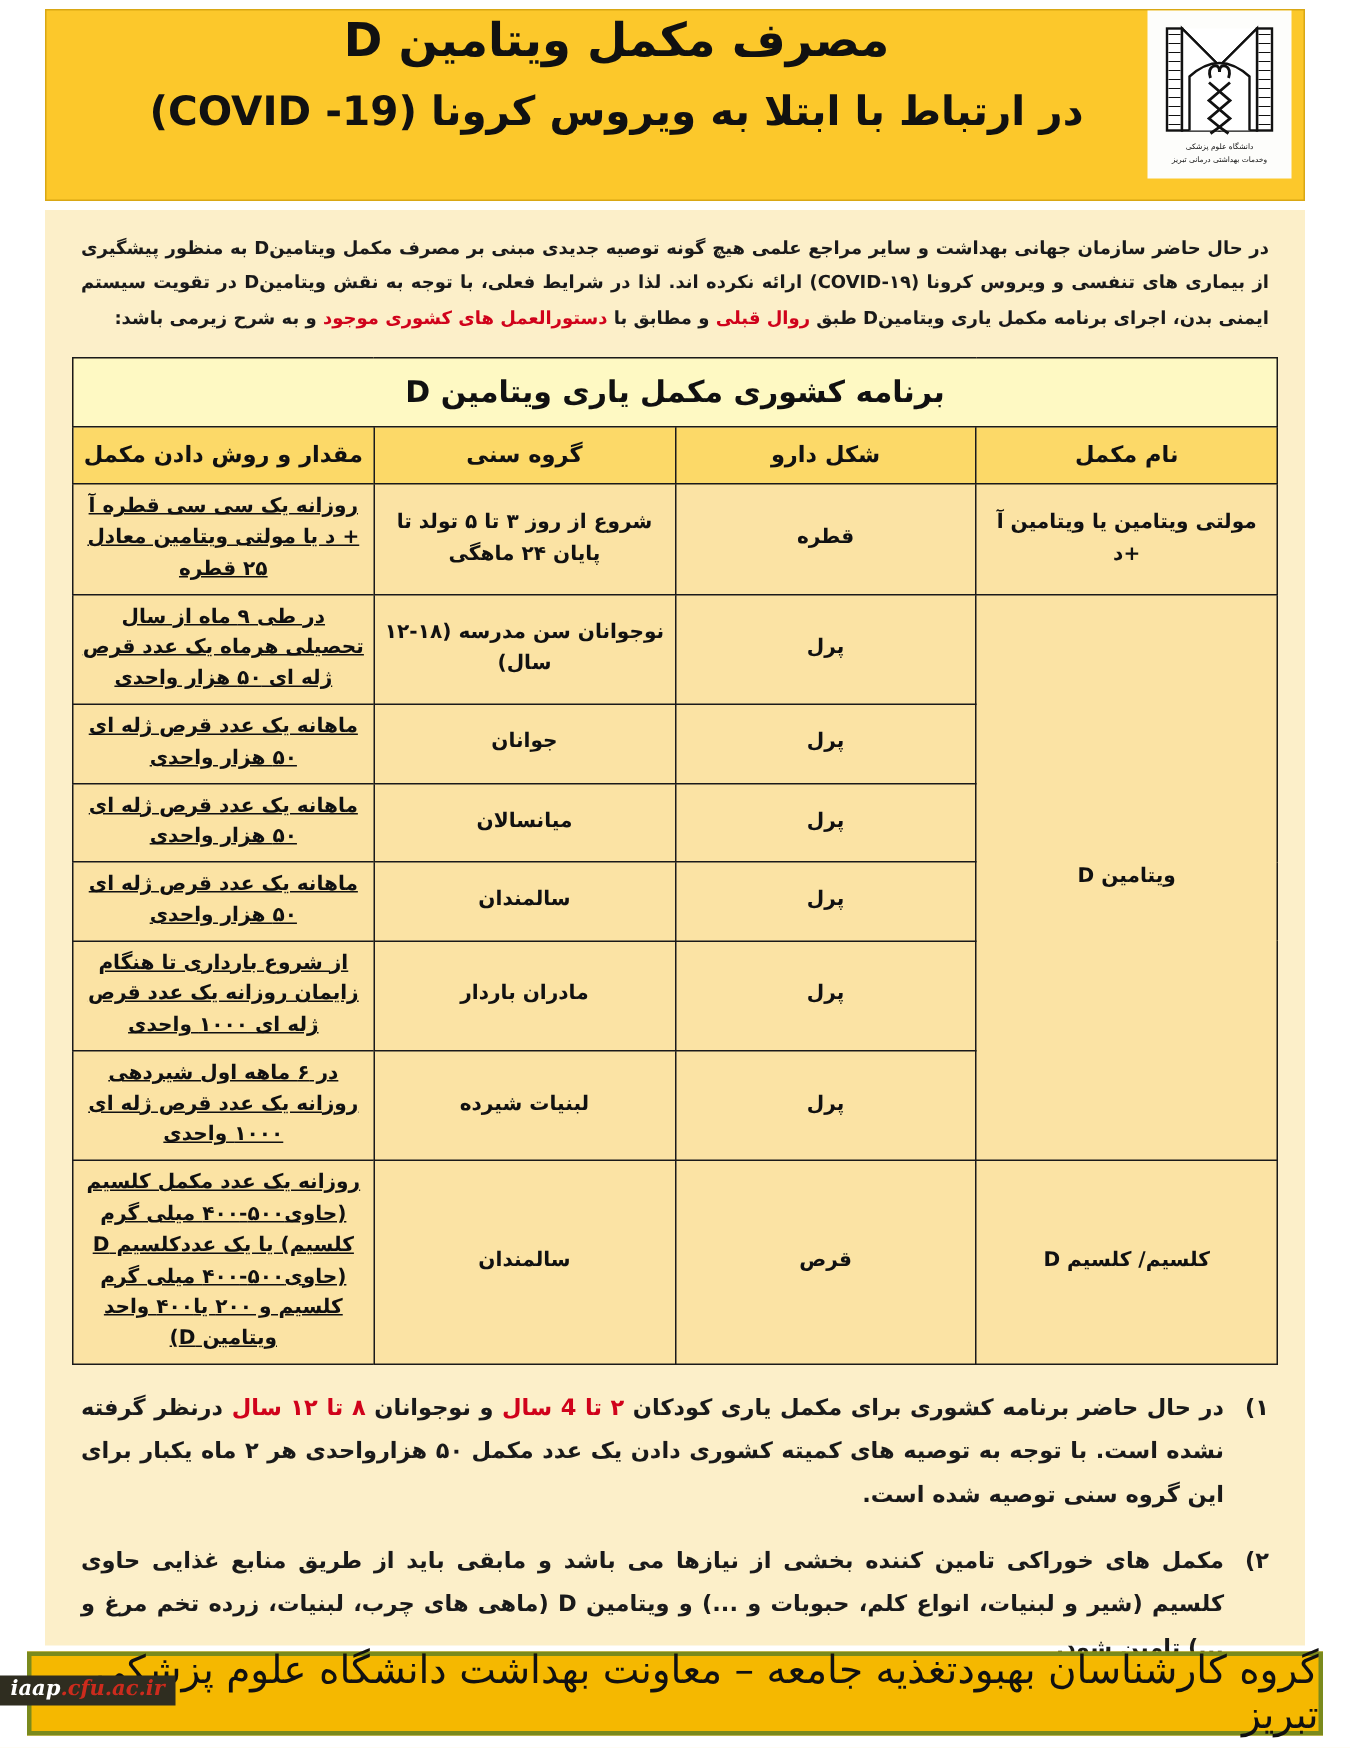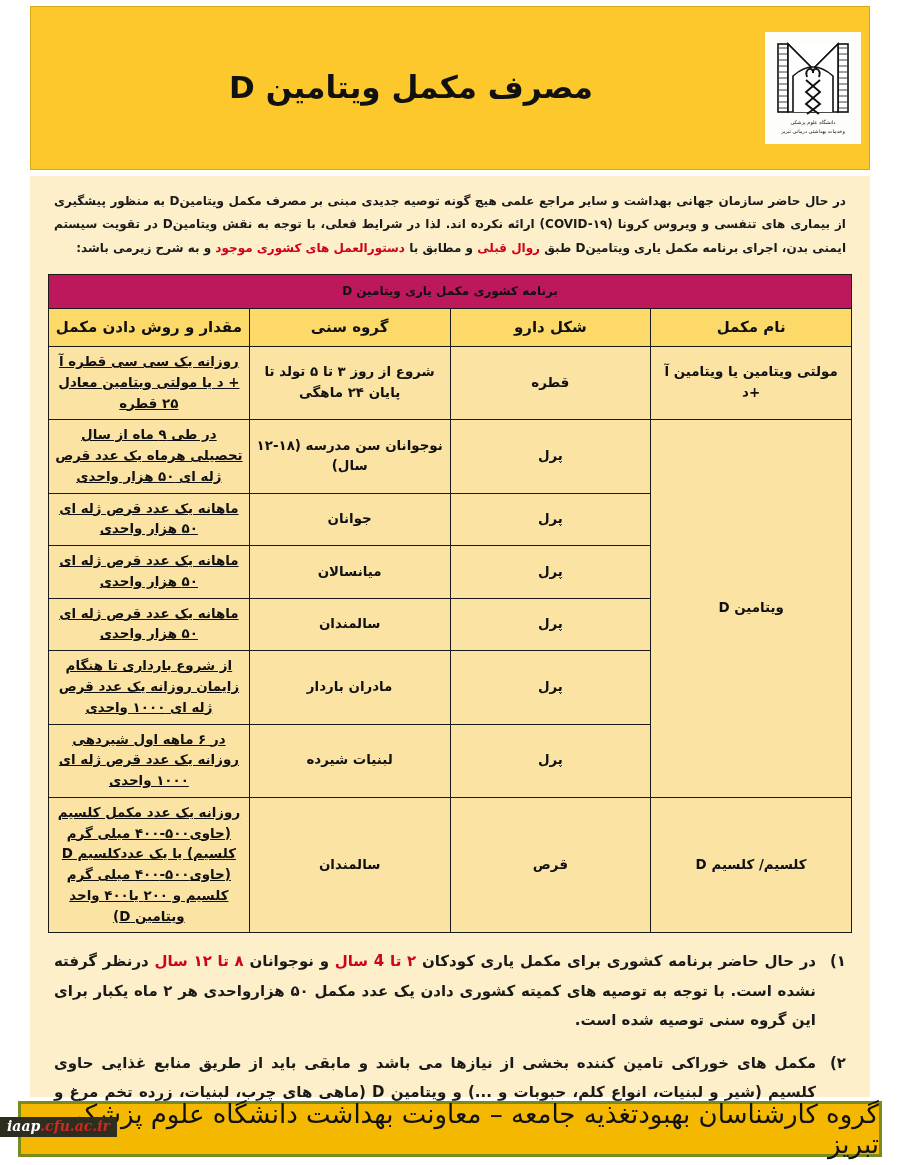--- a/index.html
+++ b/index.html
@@ -24,23 +24,22 @@
     background: #ffffff;
     display: flex;
     flex-direction: column;
   }
 
   
   .header-band {
     margin: 6px 30px 0 30px;
     background: #FCC82B;
     border: 1px solid #d9a714;
-    height: 164px;
-    display: flex;
-    align-items: center;
+    height: 128px;
+    display: flex;
     position: relative;
     flex: none;
   }
   .logo-box {
     width: 96px;
     height: 112px;
     background: #fdfdfb;
     margin-right: 8px;
     margin-left: 4px;
     flex: none;
@@ -105,22 +104,22 @@
     padding: 5px 6px;
     text-align: center;
     vertical-align: middle;
     font-size: 13.4px;
     line-height: 1.55;
     color: #111111;
     font-weight: bold;
     background: #FBE3A4;
   }
   table.program th.title-row {
-    background: #be185d;
-    font-size: 12px;
+    background: #fef9c3;
+    font-size: 20px;
     padding: 7px 6px;
   }
   table.program th.col-head {
     background: #FCD968;
     font-size: 15px;
     padding: 7px 6px;
   }
   .c-name   { width: 14.5%; }
   .c-form   { width: 10.5%; }
   .c-age    { width: 20%; }
@@ -240,20 +239,21 @@
           </g>
         </g>
         <g fill="#111" font-size="5" font-family="DejaVu Sans">
           <text x="44" y="88" text-anchor="middle">دانشگاه علوم پزشکی</text>
           <text x="44" y="97" text-anchor="middle">وخدمات بهداشتی درمانی تبریز</text>
         </g>
       </svg>
     </div>
     <div class="header-titles">
       <div class="header-title-1">مصرف مکمل ویتامین D</div>
+      <div class="header-title-2">در ارتباط با ابتلا به ویروس کرونا (COVID -19)</div>
     </div>
   </div>
 
   <div class="body-panel">
 
     <div class="intro">
       <span>در حال حاضر سازمان جهانی بهداشت و سایر مراجع علمی هیچ گونه توصیه جدیدی مبنی بر مصرف مکمل ویتامینD به منظور پیشگیری از بیماری های تنفسی و ویروس کرونا (COVID-۱۹) ارائه نکرده اند. لذا در شرایط فعلی، با توجه به نقش ویتامینD در تقویت سیستم ایمنی بدن، اجرای برنامه مکمل یاری ویتامینD طبق </span><span class="red">روال قبلی</span><span> و مطابق با </span><span class="red">دستورالعمل های کشوری موجود</span><span> و به شرح زیرمی باشد:</span>
     </div>
 
     <table class="program">

